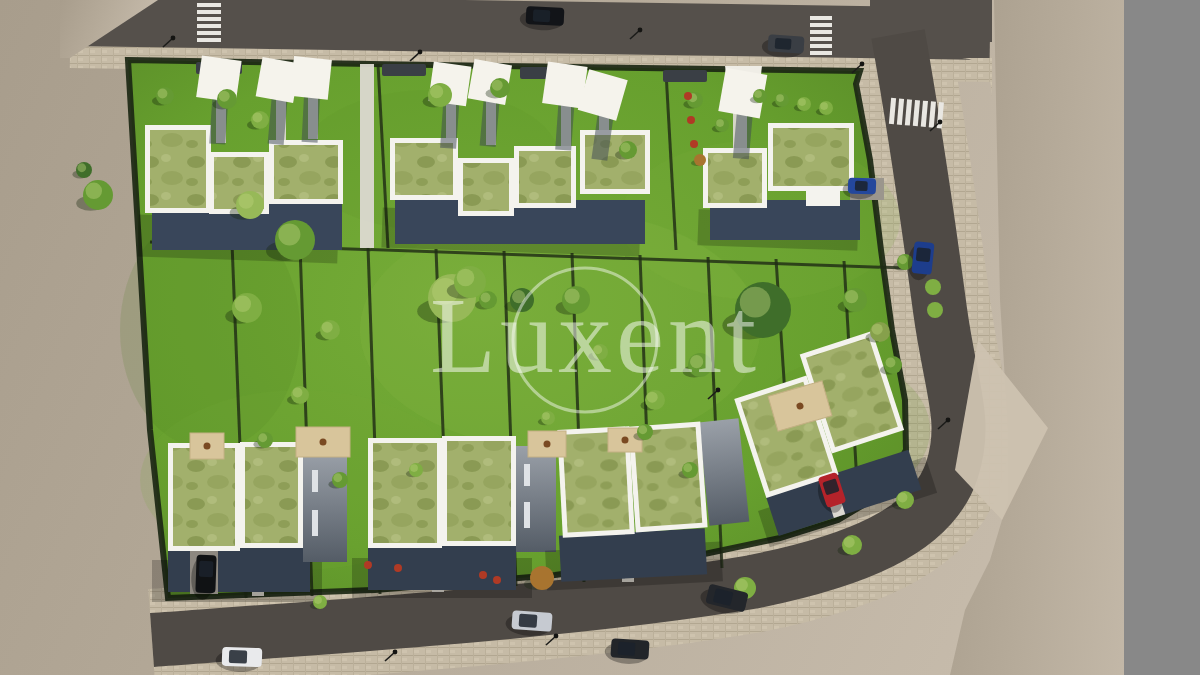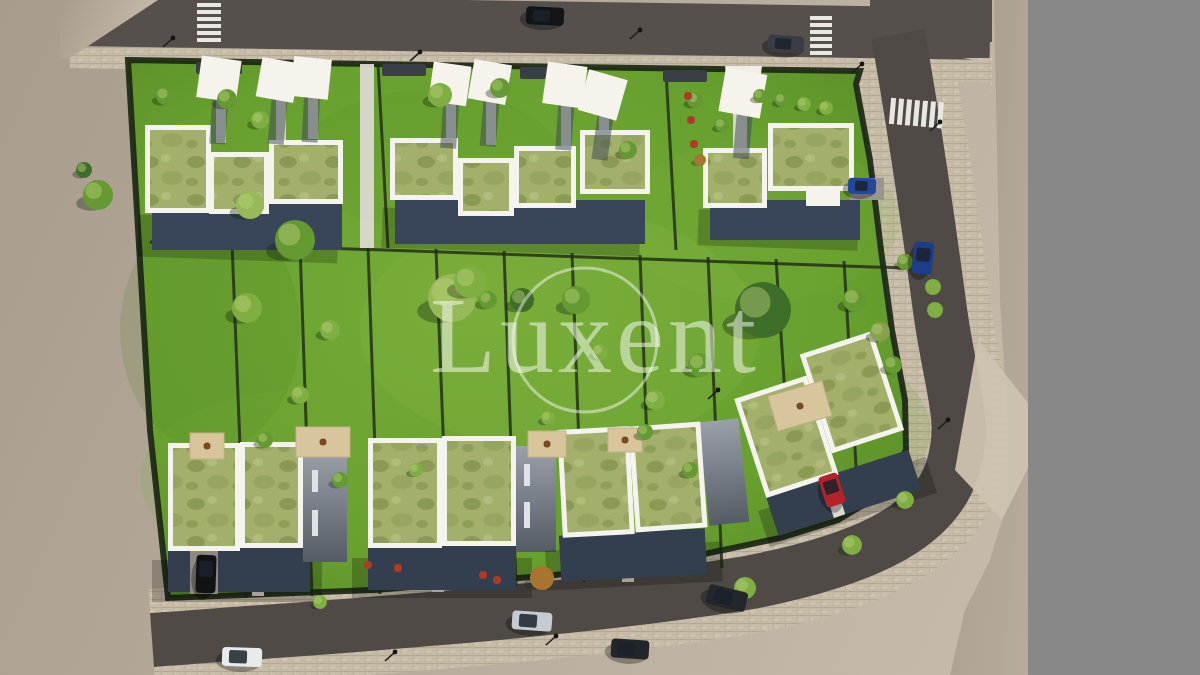--- a/index.html
+++ b/index.html
@@ -1,16 +1,16 @@
 <!DOCTYPE html>
 <html><head>
 <meta charset="utf-8">
 <style>
   html,body{margin:0;padding:0;background:#888;}
-  .stage{position:relative;width:1028px;height:675px;overflow:hidden;
+  .stage{position:relative;width:1124px;height:675px;overflow:hidden;
          font-family:"Liberation Sans",sans-serif;text-align:right;}
   svg{display:block}
   .wm-text{font-family:"Liberation Serif",serif;font-weight:400;}
 </style>
 </head>
 <body>
 
 <div class="stage">
 <svg width="1200" height="675" viewBox="0 0 1200 675">
   <defs>

